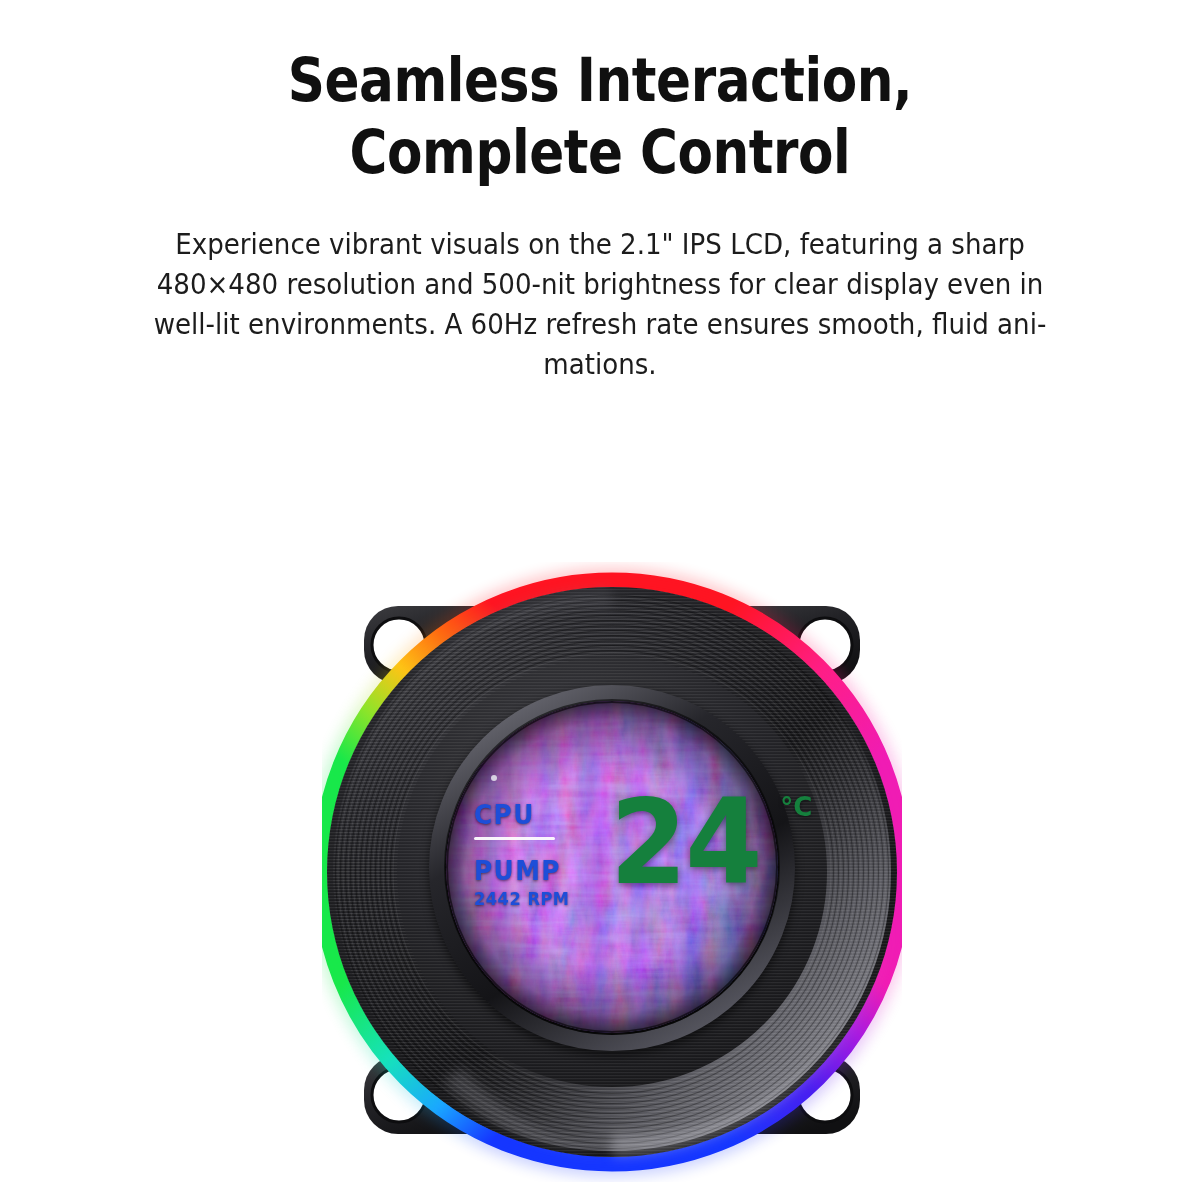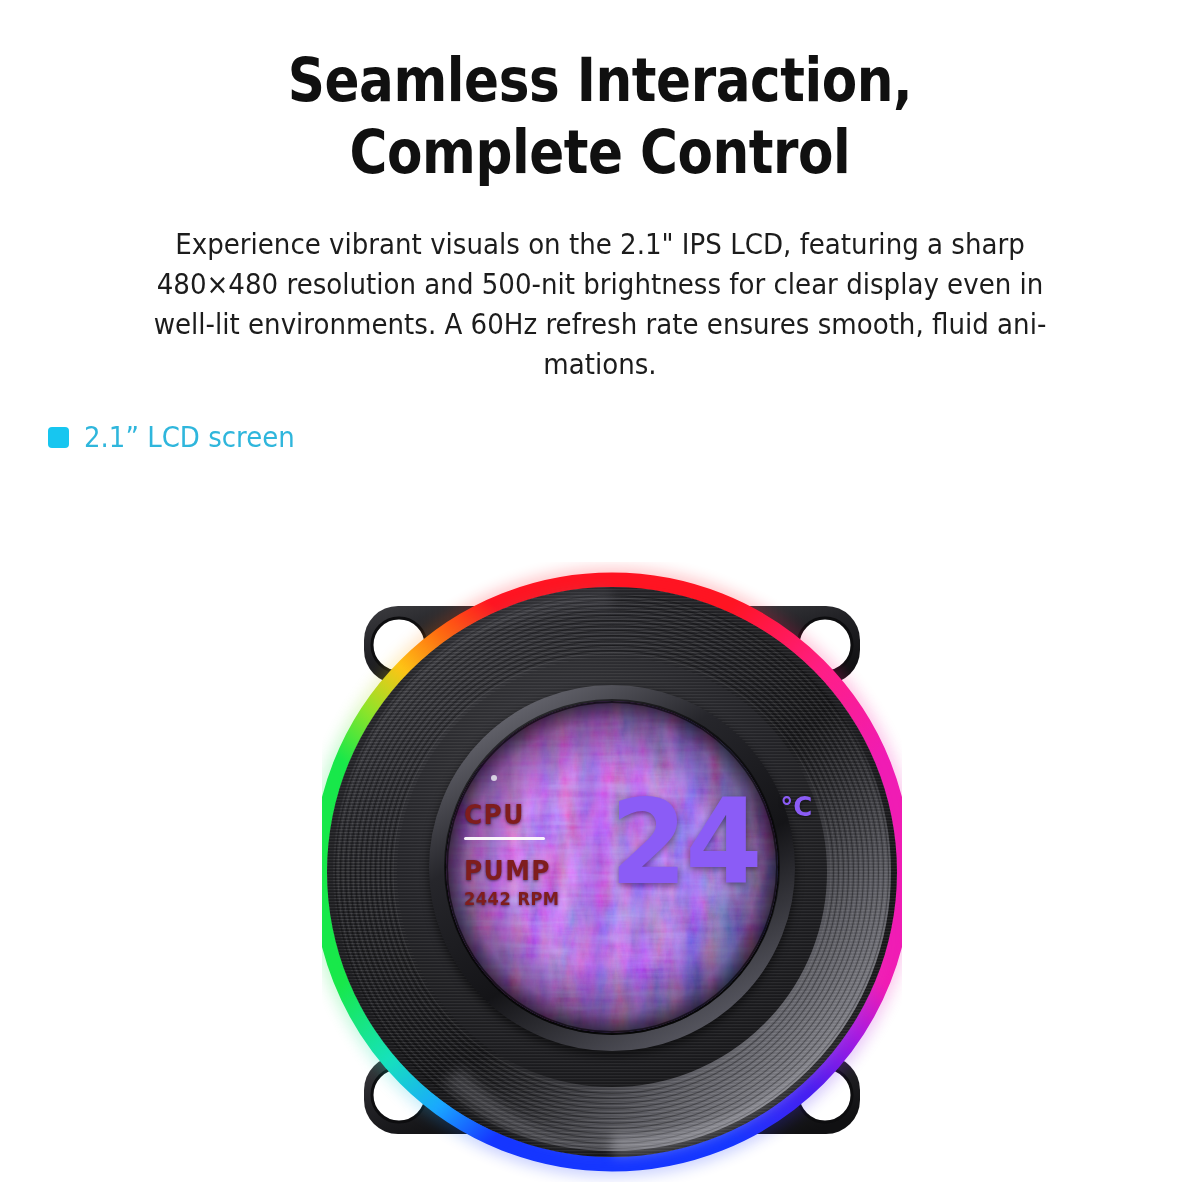--- a/index.html
+++ b/index.html
@@ -102,24 +102,24 @@
 
   
   .lcd-text {
     position: absolute;
     left: 0; top: 0;
     width: 580px; height: 620px;
     pointer-events: none;
   }
   .lcd-left {
     position: absolute;
-    left: 142px;
+    left: 152px;
     top: 238px;
     width: 130px;
-    color: #7f1d1d;
+    color: #1d4ed8;
     font-family: "DejaVu Sans", "Liberation Sans", sans-serif;
     font-weight: 700;
     text-shadow: 0 1px 3px rgba(0,0,0,0.55);
   }
   .lcd-cpu {
     display: block;
     font-size: 27px;
     line-height: 29px;
     letter-spacing: 1.5px;
     transform: scaleX(0.92);
@@ -150,21 +150,21 @@
     margin-top: 3px;
     transform: scaleX(0.90);
     transform-origin: left center;
   }
   .lcd-temp {
     position: absolute;
     left: 288px;
     top: 228px;
     display: flex;
     align-items: flex-start;
-    color: #8b5cf6;
+    color: #15803d;
   }
   .lcd-value {
     font-family: "DejaVu Sans", "Liberation Sans", sans-serif;
     font-weight: 700;
     font-size: 118px;
     line-height: 104px;
     letter-spacing: -2px;
     text-shadow: 0 2px 7px rgba(0,0,0,0.45);
     transform: scaleX(0.94);
     transform-origin: left top;
@@ -190,24 +190,20 @@
   </h1>
 
   <p class="lede">
     <span class="lede-line">Experience vibrant visuals on the 2.1" IPS LCD, featuring a sharp</span>
     <span class="lede-line">480×480 resolution and 500-nit brightness for clear display even in</span>
     <span class="lede-line">well-lit environments. A 60Hz refresh rate ensures smooth, fluid ani-</span>
     <span class="lede-line">mations.</span>
   </p>
 
   <div class="features">
-    <div class="feature">
-      <span class="feature-box"></span>
-      <span class="feature-label">2.1”  LCD screen</span>
-    </div>
   </div>
 
   <div id="product">
 
     <svg viewBox="0 0 580 620" xmlns="http://www.w3.org/2000/svg">
       <defs>
 
         <linearGradient id="rgbA" x1="0.5" y1="0" x2="0" y2="0.55">
           <stop offset="0%" stop-color="#ff1422"></stop>
           <stop offset="26%" stop-color="#ff6a10"></stop>

